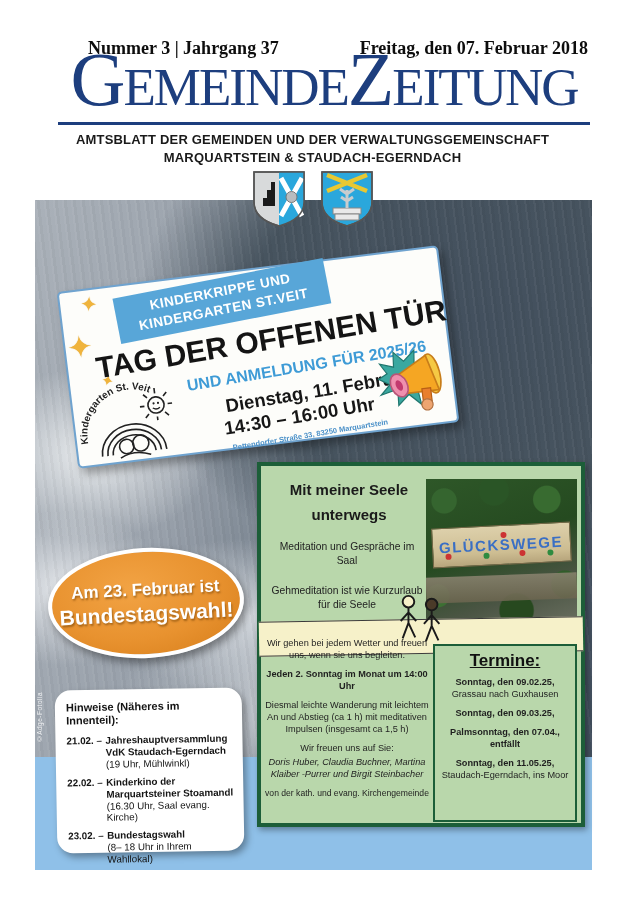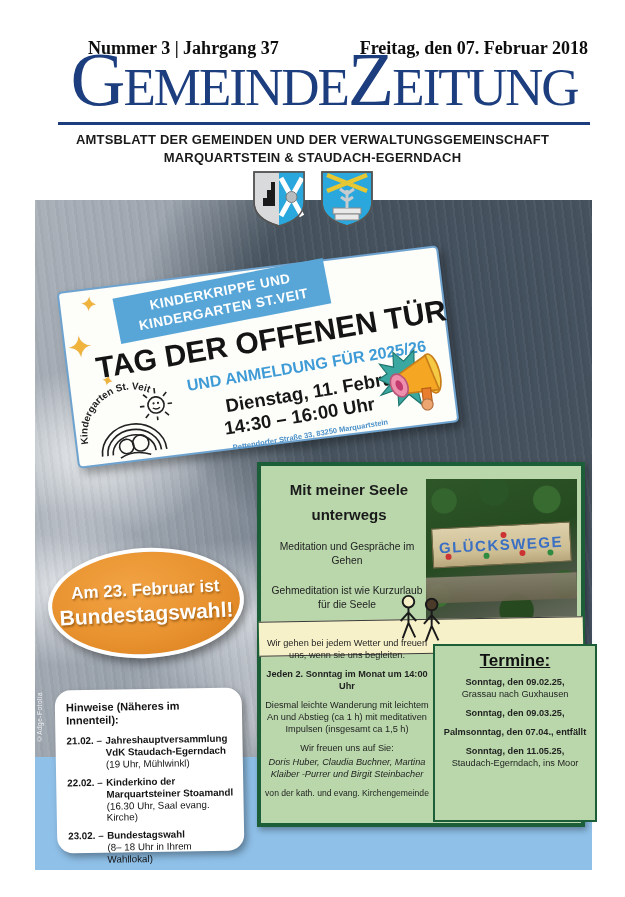--- a/index.html
+++ b/index.html
@@ -102,21 +102,21 @@
     background:linear-gradient(180deg,#87816d, #6b654f); opacity:.9; }
   .path-band { position:absolute; left:-2px; top:153px; width:324px; height:35px; transform:rotate(-1deg);
     background:#f6f1c9; border-top:1.5px solid #3a3a3a; border-bottom:1.5px solid #3a3a3a; }
   .hikers { position:absolute; left:132px; top:126px; }
   .seele-body { position:absolute; left:4px; top:172px; width:164px; text-align:center;
     font-size:9.2px; line-height:1.3; color:#1f1f1f; }
   .seele-body p { margin-bottom:7px; }
   .sb-bold { font-weight:bold; }
   .sb-italic { font-style:italic; }
   .sb-nowrap { white-space:nowrap; font-size:8.6px; }
-  .termine-box { position:absolute; left:172px; top:178px; width:164px; height:178px;
+  .termine-box { position:absolute; left:172px; top:178px; width:144px; height:178px;
     border:2.5px solid #1c5e38; background:#b9d7ab; padding:5px 3px; text-align:center; }
   .termine-title { font-weight:bold; font-size:17px; text-decoration:underline; margin-bottom:6px; color:#111; }
   .termine-entry { font-size:9.2px; line-height:1.3; margin-bottom:7px; color:#1f1f1f; }
   .termine-bold { font-weight:bold; }
 </style>
 </head>
 <body>
 
 <div class="page">
 
@@ -227,21 +227,21 @@
       <span><span class="hinweise-main">Bundestagswahl</span><br>
       <span class="hinweise-note">(8– 18 Uhr in Ihrem Wahllokal)</span></span>
     </div>
   </div>
 
   <div class="green-panel">
     <div class="seele-title">
       <div>Mit meiner Seele</div>
       <div>unterwegs</div>
     </div>
-    <div class="seele-sub1">Meditation und Gespräche im Gehen</div>
+    <div class="seele-sub1">Meditation und Gespräche im Saal</div>
     <div class="seele-sub2">Gehmeditation ist wie Kurzurlaub für die Seele</div>
 
     <div class="seele-photo">
       <div class="sign-board">
         <svg width="135" height="30" viewBox="0 0 135 30">
           <text x="67" y="20" text-anchor="middle" font-size="15" font-weight="bold" fill="#3a6fc4" font-family="Liberation Sans, sans-serif" letter-spacing="1.5">GLÜCKSWEGE</text>
           <circle cx="14" cy="24" r="3" fill="#cc3333"></circle>
             <circle cx="52" cy="25" r="3" fill="#2e8b40"></circle>
           <circle cx="88" cy="24" r="3" fill="#cc3333"></circle>
             <circle cx="116" cy="25" r="3" fill="#2e8b40"></circle>

